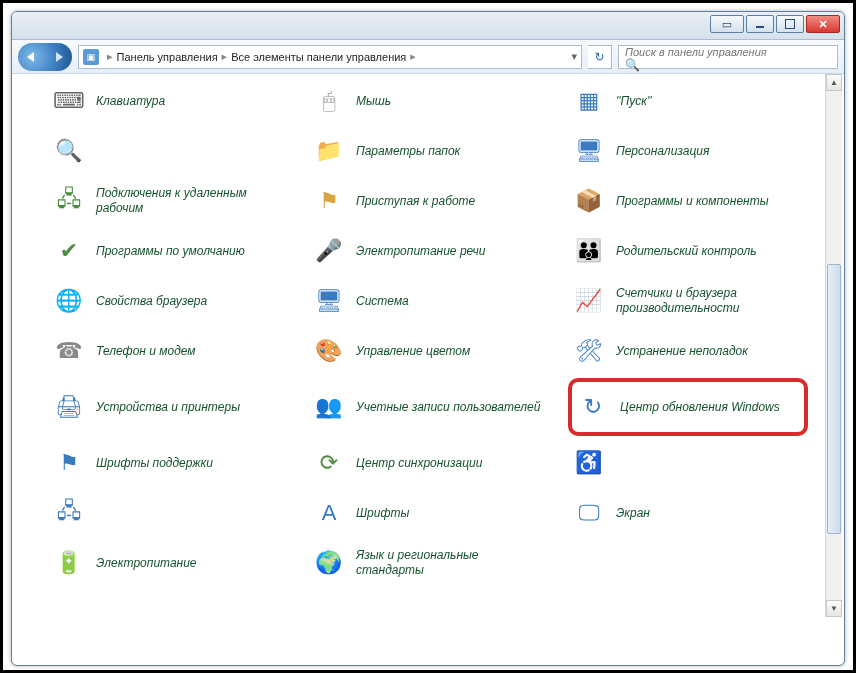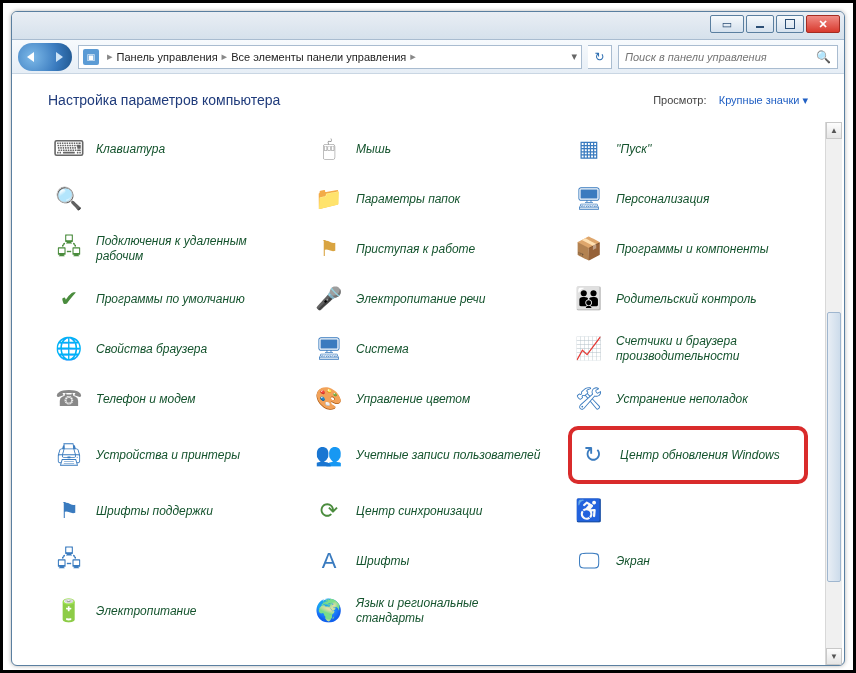--- a/index.html
+++ b/index.html
@@ -25,21 +25,21 @@
 .nav-back::before, .nav-back::after { content: ""; position: absolute; top: 9px; width: 0; height: 0; border-top: 5px solid transparent; border-bottom: 5px solid transparent; }
 .nav-back::before { left: 9px; border-right: 7px solid #fff; }
 .nav-back::after { right: 9px; border-left: 7px solid #cde3f6; }
 
 .breadcrumb { flex: 1; height: 24px; border: 1px solid #a9bcd0; background: #fff; display: flex; align-items: center; padding: 0 4px; font-size: 11px; color: #222; }
 .bc-icon { width: 16px; height: 16px; background: #5b9bd5; border-radius: 2px; margin-right: 4px; display: flex; align-items: center; justify-content: center; color: #fff; font-size: 9px; }
 .bc-sep { color: #888; margin: 0 4px; }
 .bc-drop { margin-left: auto; color: #666; }
 .refresh-btn { width: 24px; height: 24px; border: 1px solid #a9bcd0; border-left: none; background: #fff; display: flex; align-items: center; justify-content: center; color: #2b6cb0; }
 
-.searchbox { width: 220px; height: 24px; border: 1px solid #a9bcd0; background: #fff; display: flex; align-items: center; padding: 0 6px; }
+.searchbox { width: 220px; height: 24px; border: 1px solid #a9bcd0; background: #fff; display: flex; padding: 0 6px; flex-direction: column; }
 .searchbox input { border: none; outline: none; flex: 1; font-size: 11px; color: #888; font-style: italic; }
 .search-icon { color: #2b6cb0; }
 
 .content-header { display: flex; justify-content: space-between; align-items: center; padding: 18px 36px 14px 36px; }
 .content-header h1 { font-size: 14px; font-weight: normal; color: #1f3b7b; }
 .view-picker { font-size: 11px; color: #444; }
 .view-picker a { color: #2160c4; text-decoration: none; }
 
 .items-area { position: relative; height: 545px; overflow: hidden; }
 .items-scroll { padding: 4px 36px 20px 36px; display: grid; grid-template-columns: repeat(3, 1fr); gap: 4px 20px; align-content: start; }
@@ -78,28 +78,20 @@
         <span class="bc-sep">▸</span>
         <span class="bc-drop">▾</span>
       </div>
       <div class="refresh-btn">↻</div>
       <div class="searchbox">
         <input type="text" placeholder="Поиск в панели управления" style="">
         <span class="search-icon">🔍</span>
       </div>
     </div>
 
-    <div class="content-header">
-      <h1>Настройка параметров компьютера</h1>
-      <div class="view-picker">
-        <span>Просмотр:</span>
-        &nbsp;&nbsp;
-        <a href="#"><span>Крупные значки</span> ▾</a>
-      </div>
-    </div>
 
     <div class="items-area">
       <div class="items-scroll" id="items-grid">
           <div class="cp-item">
             <div class="ic" style="color: rgb(102, 102, 102);">⌨</div>
             <div class="lbl">Клавиатура</div>
           </div>
           <div class="cp-item">
             <div class="ic" style="color: rgb(136, 136, 136);">🖱</div>
             <div class="lbl">Мышь</div>

